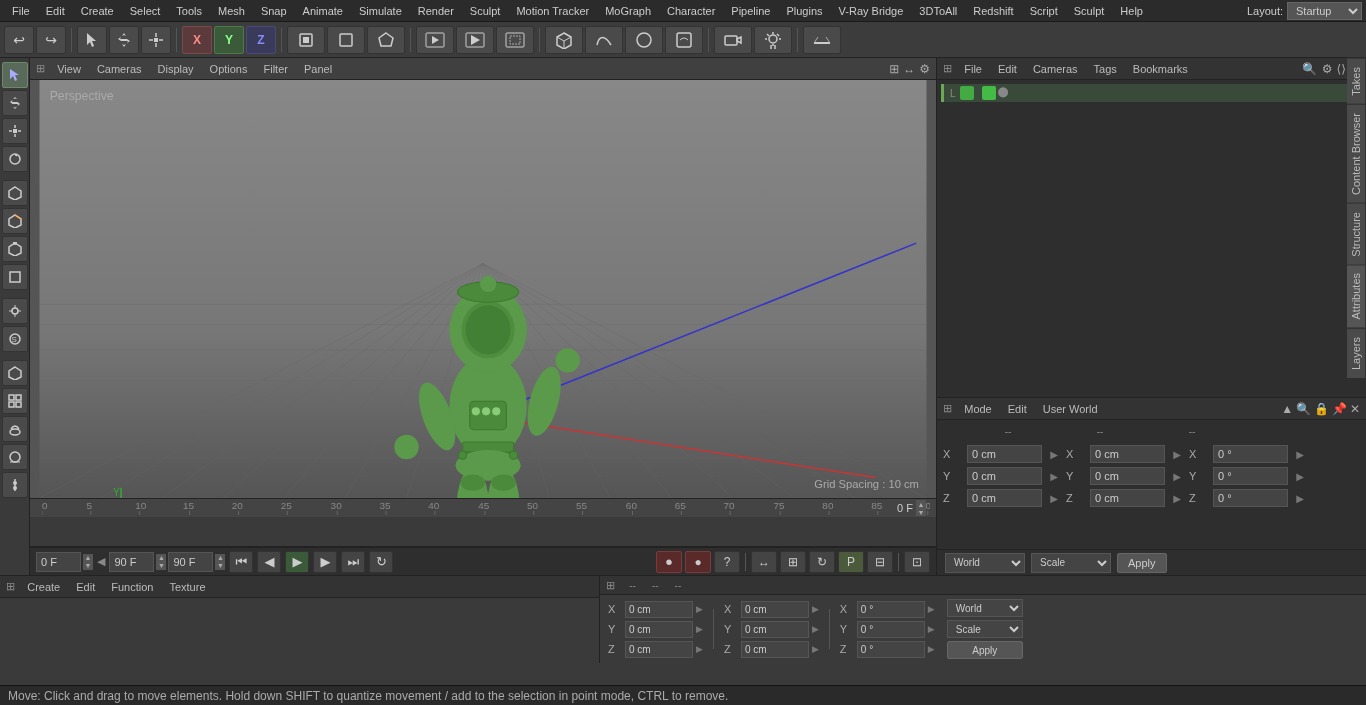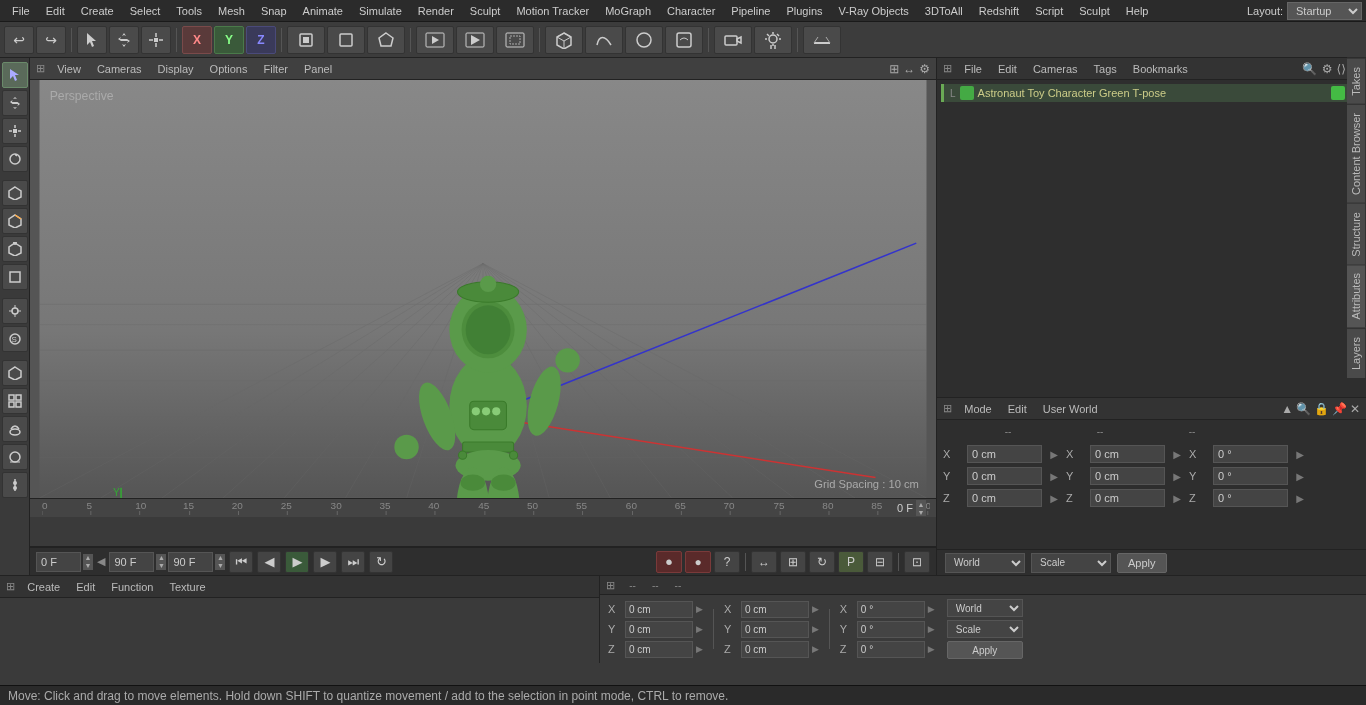--- a/index.html
+++ b/index.html
@@ -513,21 +513,21 @@
   <div class="menu-item">Snap</div>
   <div class="menu-item">Animate</div>
   <div class="menu-item">Simulate</div>
   <div class="menu-item">Render</div>
   <div class="menu-item">Sculpt</div>
   <div class="menu-item">Motion Tracker</div>
   <div class="menu-item">MoGraph</div>
   <div class="menu-item">Character</div>
   <div class="menu-item">Pipeline</div>
   <div class="menu-item">Plugins</div>
-  <div class="menu-item">V-Ray Objects</div>
+  <div class="menu-item">V-Ray Bridge</div>
   <div class="menu-item">3DToAll</div>
   <div class="menu-item">Redshift</div>
   <div class="menu-item">Script</div>
   <div class="menu-item">Sculpt</div>
   <div class="menu-item">Help</div>
   <div class="layout-dropdown">
     <span class="layout-label">Layout:</span>
     <select class="layout-select">
       <option>Startup</option>
       <option>Standard</option>
@@ -1018,21 +1018,20 @@
           <span style="color:#aaa; cursor:pointer; font-size:12px;">⚙</span>
           <span style="color:#aaa; cursor:pointer; font-size:12px;">⟨⟩</span>
           <span style="color:#aaa; cursor:pointer; font-size:12px;">✕</span>
         </div>
       </div>
       <div id="object-manager-content">
 
         <div class="object-row" style="background:#3a4a3a; border-left:3px solid #6aaa55; padding-left:6px;">
           <span style="margin-right:4px; color:#888; font-size:10px;">L</span>
           <span style="margin-right:4px; background:#44aa44; width:14px; height:14px; display:inline-block; border-radius:2px;"></span>
-          <span style="color:#cccc88; font-size:11px; flex:1;">Astronaut Toy Character Green T-pose</span>
           <div style="display:flex; gap:2px; margin-left:4px;">
             <div style="width:14px; height:14px; background:#44bb44; border-radius:2px;"></div>
             <span style="color:#888; font-size:10px;">⬤</span>
           </div>
         </div>
       </div>
     </div>
 
     <div id="attribute-manager">
       <div id="attribute-manager-toolbar">

